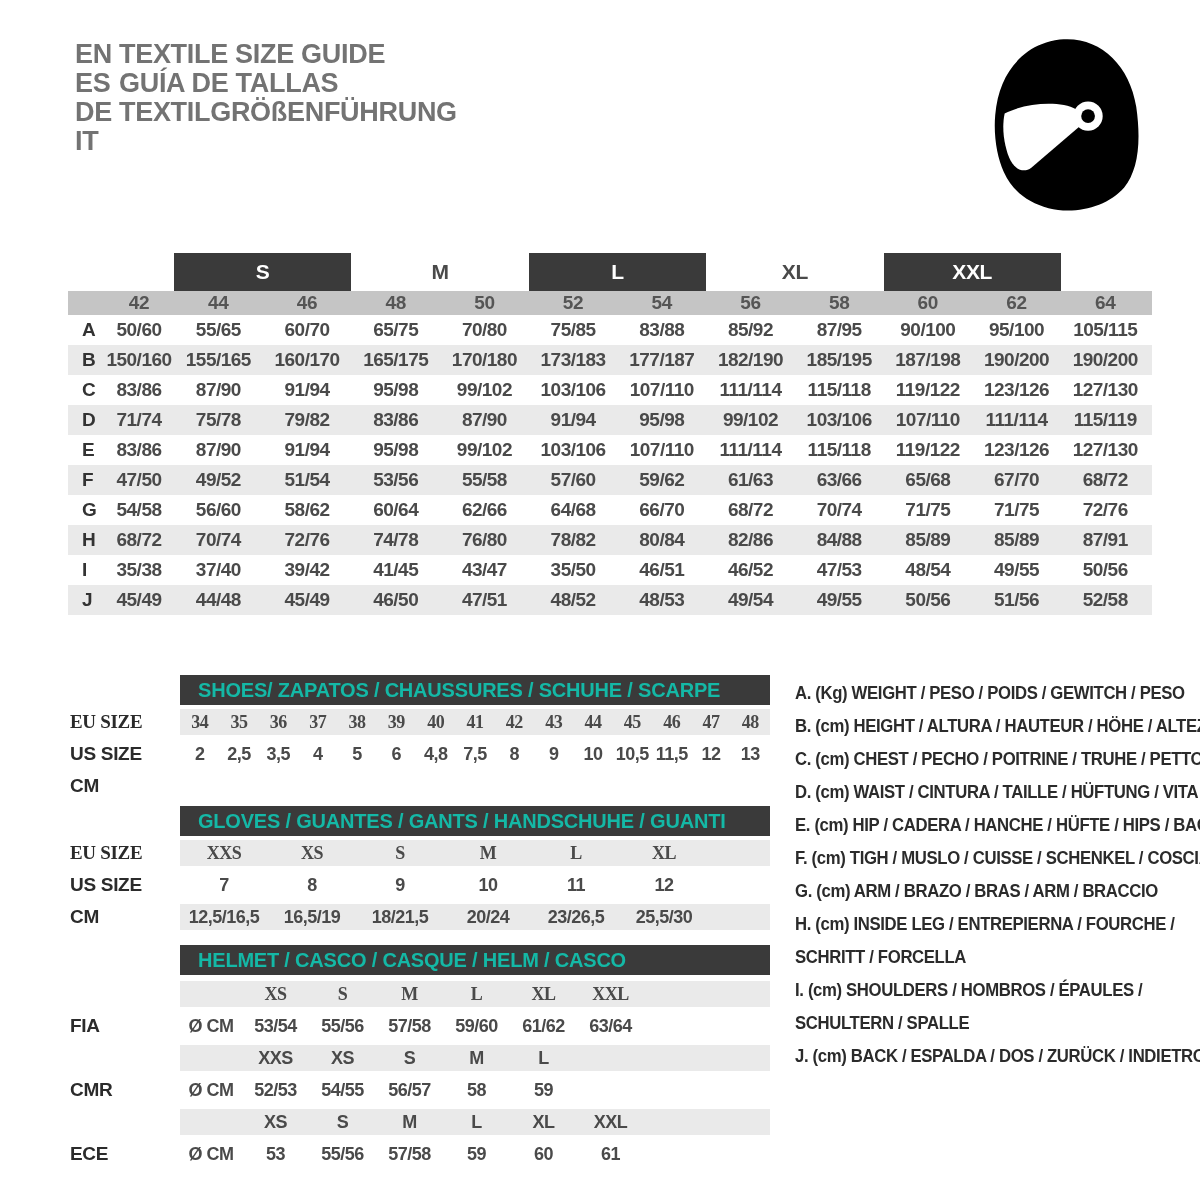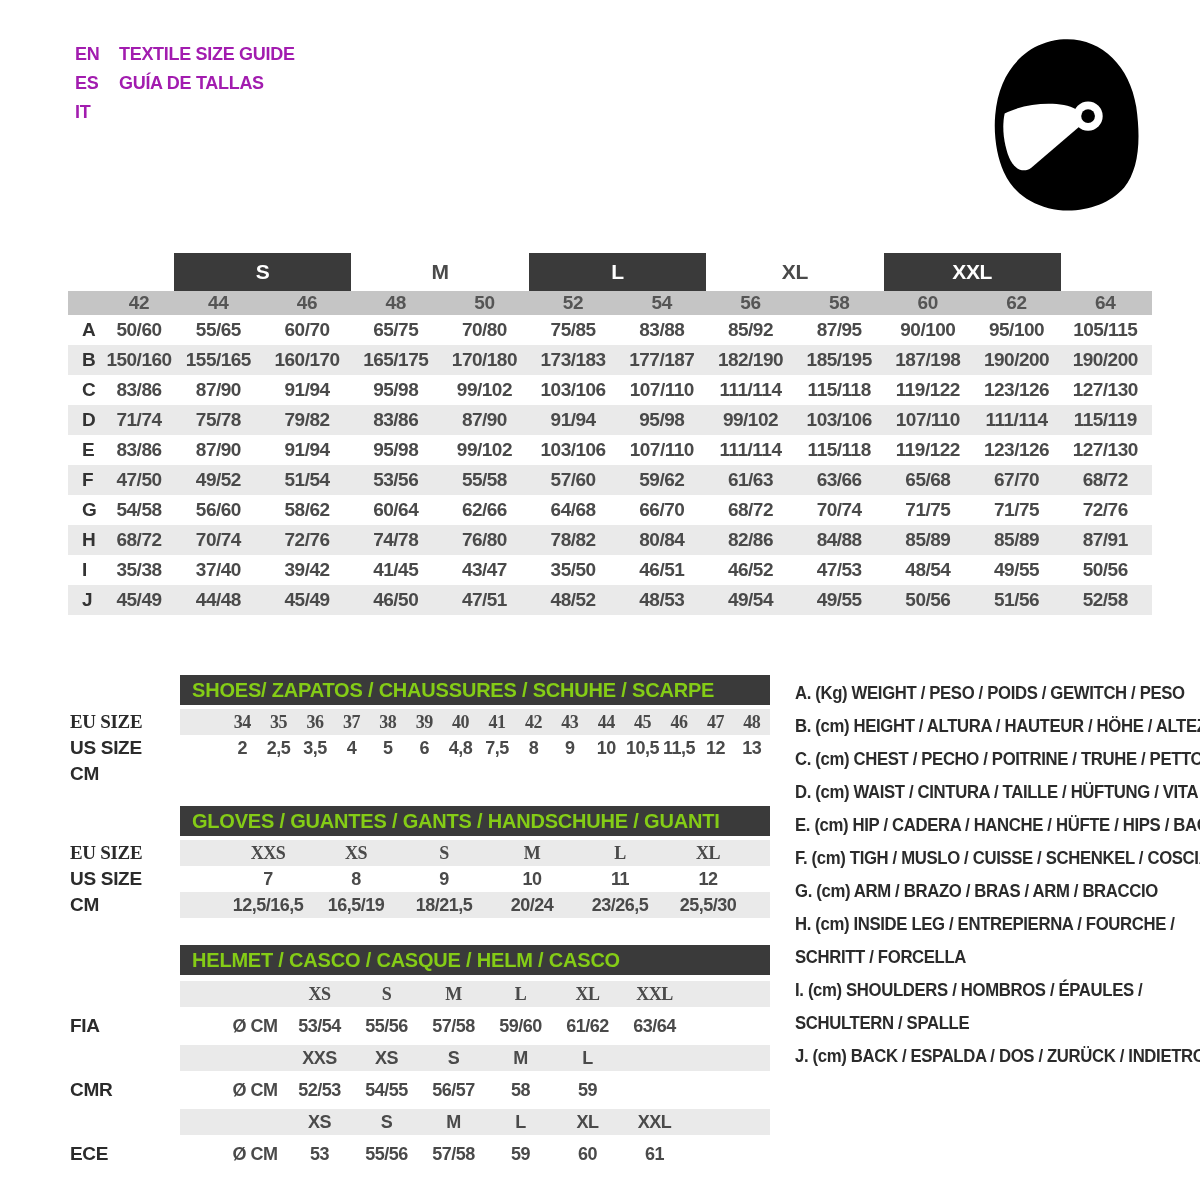--- a/index.html
+++ b/index.html
@@ -1,21 +1,21 @@
 <!DOCTYPE html>
 <html><head>
 <meta charset="utf-8">
 <style>
   html,body{margin:0;padding:0;}
   body{width:1200px;height:1200px;background:#fff;font-family:"Liberation Sans",sans-serif;font-weight:bold;color:#4a4a4a;}
   .page{position:relative;width:1200px;height:1200px;overflow:hidden;background:#fff;}
 
   
   .langs{position:absolute;left:75px;top:40px;}
-  .lang-row{display:flex;height:29px;align-items:center;font-size:18px;color:#a21caf;letter-spacing:-0.3px;}
+  .lang-row{display:flex;height:29px;align-items:center;font-size:27px;color:#737373;letter-spacing:-0.3px;}
   .lang-code{width:44px;}
   .lang-label{white-space:nowrap;}
 
   
   .helmet-logo{position:absolute;left:978px;top:32px;width:172px;height:182px;}
 
   
   .main-table{position:absolute;left:68px;top:253px;width:1084px;}
   .grid-main{display:grid;grid-template-columns:36px 70px repeat(11,88.7px);}
   .size-group-row{height:38px;}
@@ -27,26 +27,26 @@
   .mt-row{height:30px;}
   .mt-row.stripe{background:#eaeaea;}
   .mt-letter{display:flex;align-items:center;padding-left:14px;font-size:19px;color:#333;}
   .mt-cell{display:flex;align-items:center;justify-content:center;font-size:19px;letter-spacing:-0.5px;white-space:nowrap;}
 
   
   .sub-table{position:absolute;left:70px;width:700px;}
   .shoes-table{top:675px;}
   .gloves-table{top:806px;}
   .helmet-table{top:945px;}
-  .sub-title{margin-left:110px;height:30px;background:#3a3a3a;color:#84cc16;display:flex;align-items:center;padding-left:12px;font-size:20px;letter-spacing:-0.2px;white-space:nowrap;}
-  .sub-row{display:flex;height:26px;margin-top:0;}
+  .sub-title{margin-left:110px;height:30px;background:#3a3a3a;color:#14b8a6;display:flex;align-items:center;padding-left:18px;font-size:20px;letter-spacing:-0.2px;white-space:nowrap;}
+  .sub-row{display:flex;height:26px;margin-top:6px;}
   .sub-row:first-of-type{margin-top:4px;font-family:Liberation Serif, serif;}
   .helmet-table .sub-row{margin-top:6px;}
   .sub-label{width:110px;display:flex;align-items:center;font-size:19px;color:#2b2b2b;letter-spacing:-0.3px;}
-  .sub-content{flex:1;display:grid;align-items:center;padding-left:44px;}
+  .sub-content{flex:1;display:grid;align-items:center;}
   .sub-content.gray{background:#eaeaea;}
   .sub-cell{text-align:center;font-size:18px;letter-spacing:-0.5px;white-space:nowrap;}
   .g15{grid-template-columns:repeat(15,1fr);}
   .g6{grid-template-columns:repeat(6,88px) 1fr;}
   .gh{grid-template-columns:62px repeat(6,67px) 1fr;}
 
   
   .legend{position:absolute;left:795px;top:676px;transform:scaleX(0.88);transform-origin:left top;}
   .legend-line{white-space:nowrap;line-height:33px;font-size:19px;color:#2b2b2b;letter-spacing:-0.4px;}
 </style>
@@ -56,20 +56,24 @@
 <div class="page">
 
   <div class="langs">
       <div class="lang-row">
         <div class="lang-code">EN</div>
         <div class="lang-label">TEXTILE SIZE GUIDE</div>
       </div>
       <div class="lang-row">
         <div class="lang-code">ES</div>
         <div class="lang-label">GUÍA DE TALLAS</div>
+      </div>
+      <div class="lang-row">
+        <div class="lang-code">DE</div>
+        <div class="lang-label">TEXTILGRÖßENFÜHRUNG</div>
       </div>
       <div class="lang-row">
         <div class="lang-code">IT</div>
       </div>
     </div>
 
   <div class="helmet-logo">
     <svg viewBox="0 0 200 210" width="172" height="182" xmlns="http://www.w3.org/2000/svg">
       <path d="M95 8 C140 3 176 36 184 86 C190 128 186 160 170 180 C150 203 112 212 82 204 C58 198 40 184 30 162 C22 144 18 120 20 96 C23 62 36 38 58 22 C68 15 80 10 95 8 Z" fill="#000"></path>
       <path d="M31 94 C56 81 96 79 114 89 C123 94 125 102 118 109 L62 157 C54 163 44 160 38 149 C31 135 27 112 31 94 Z" fill="#fff"></path>

